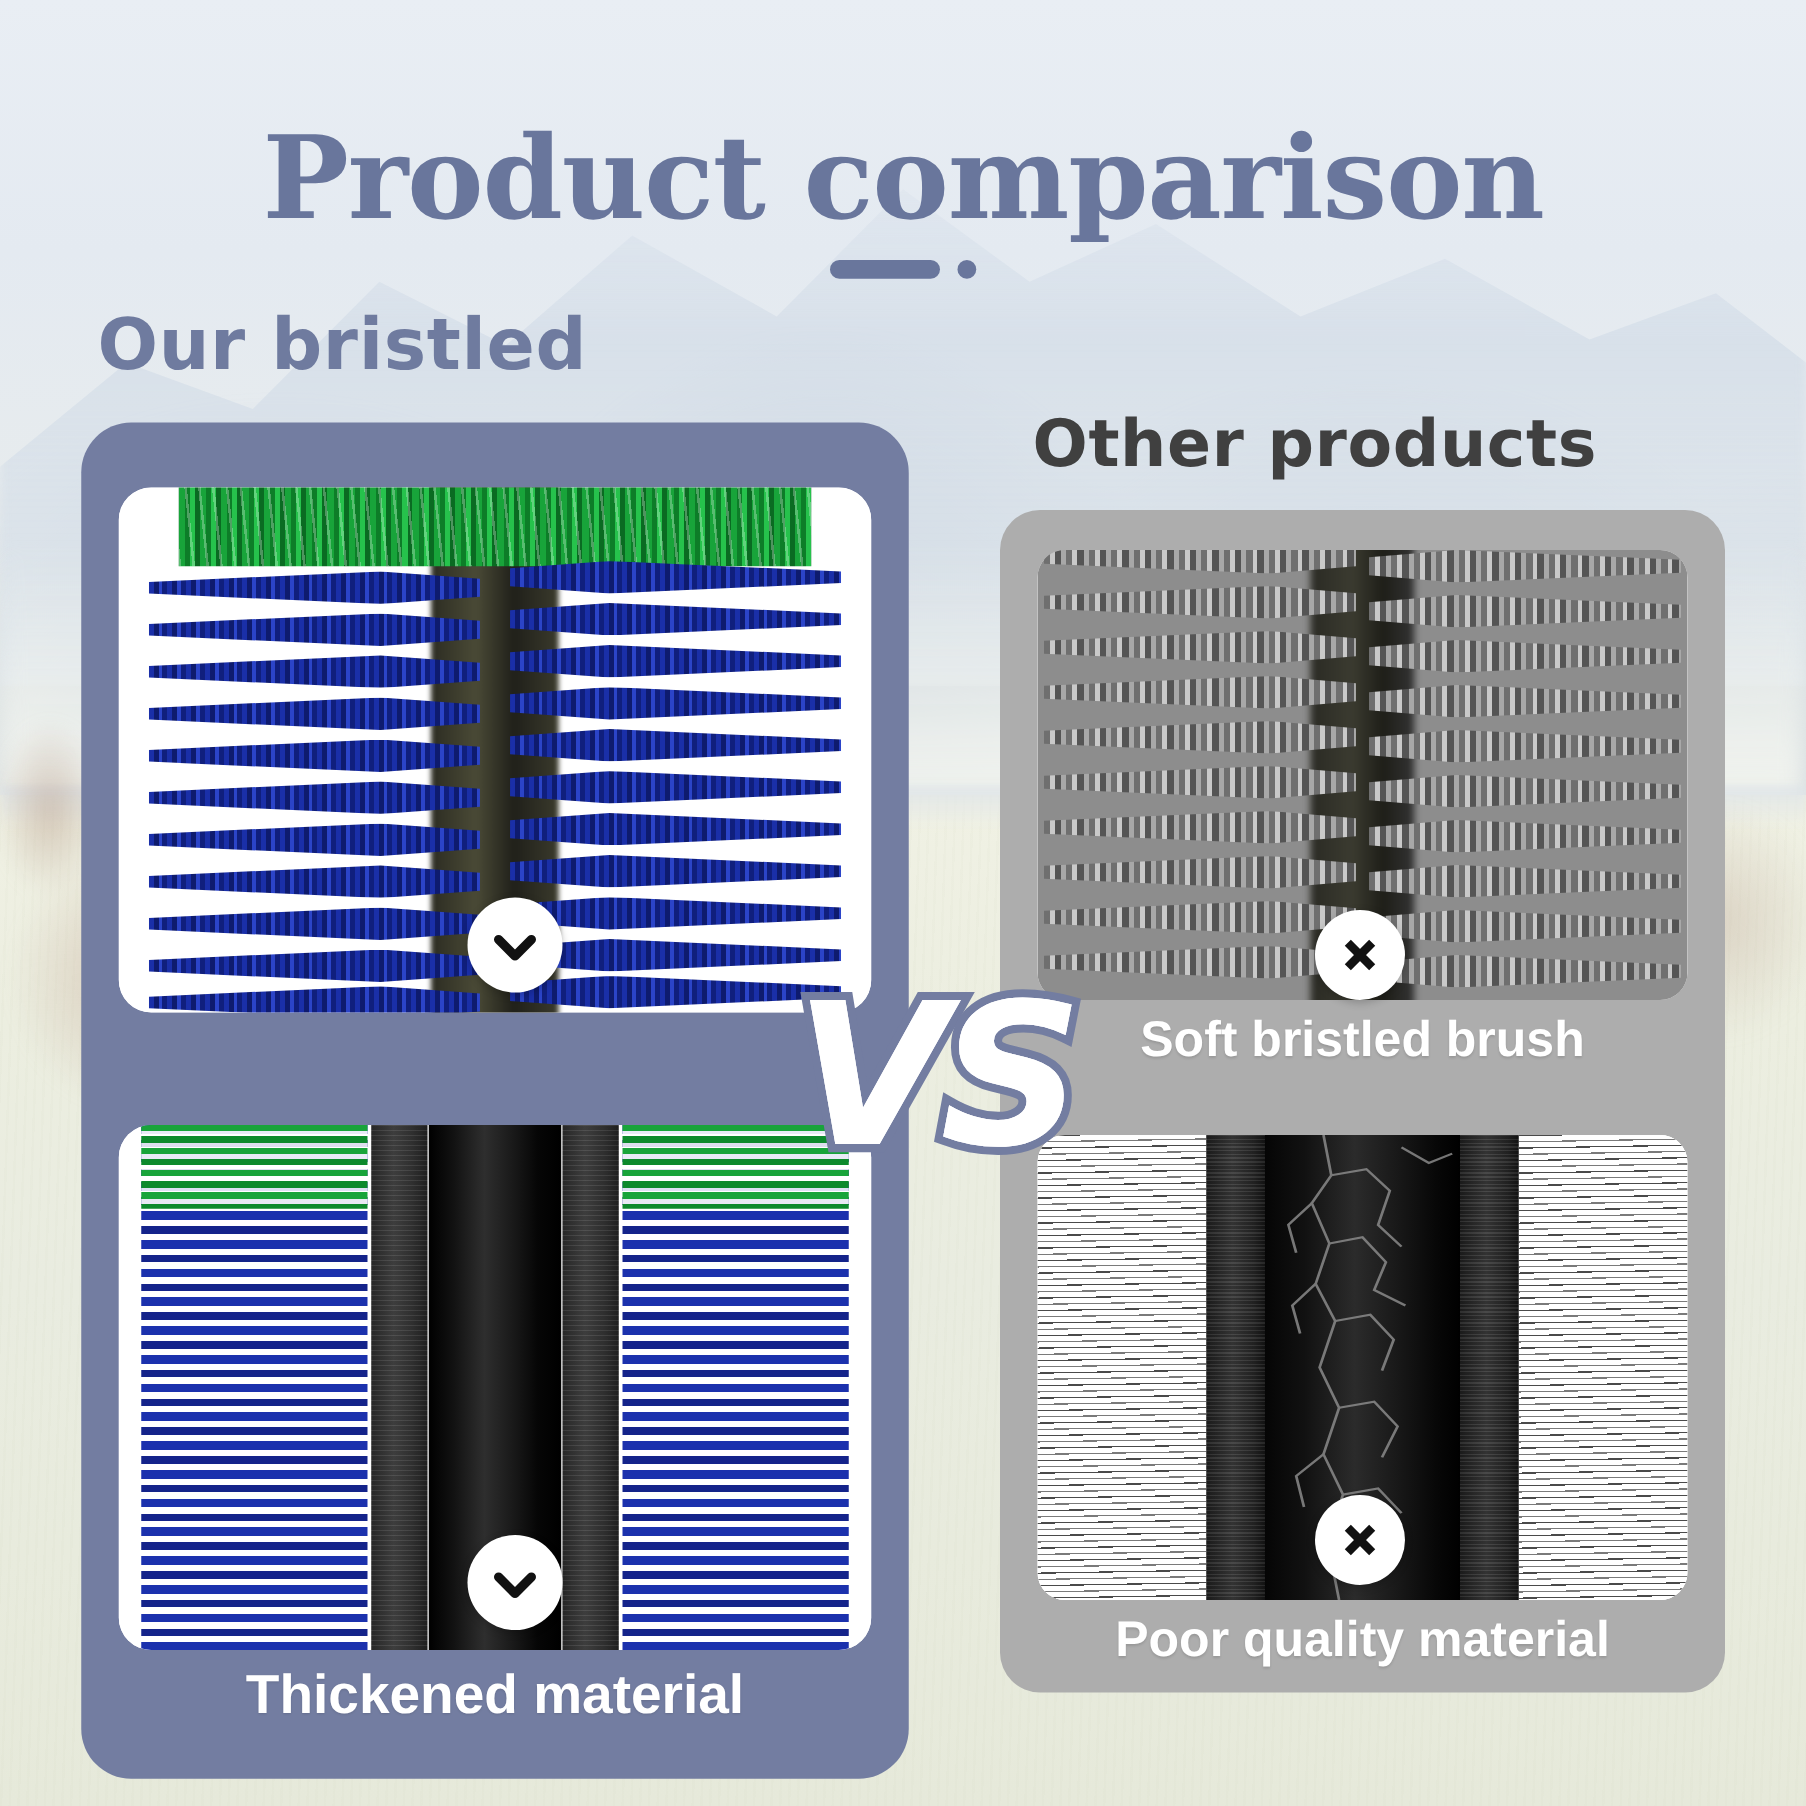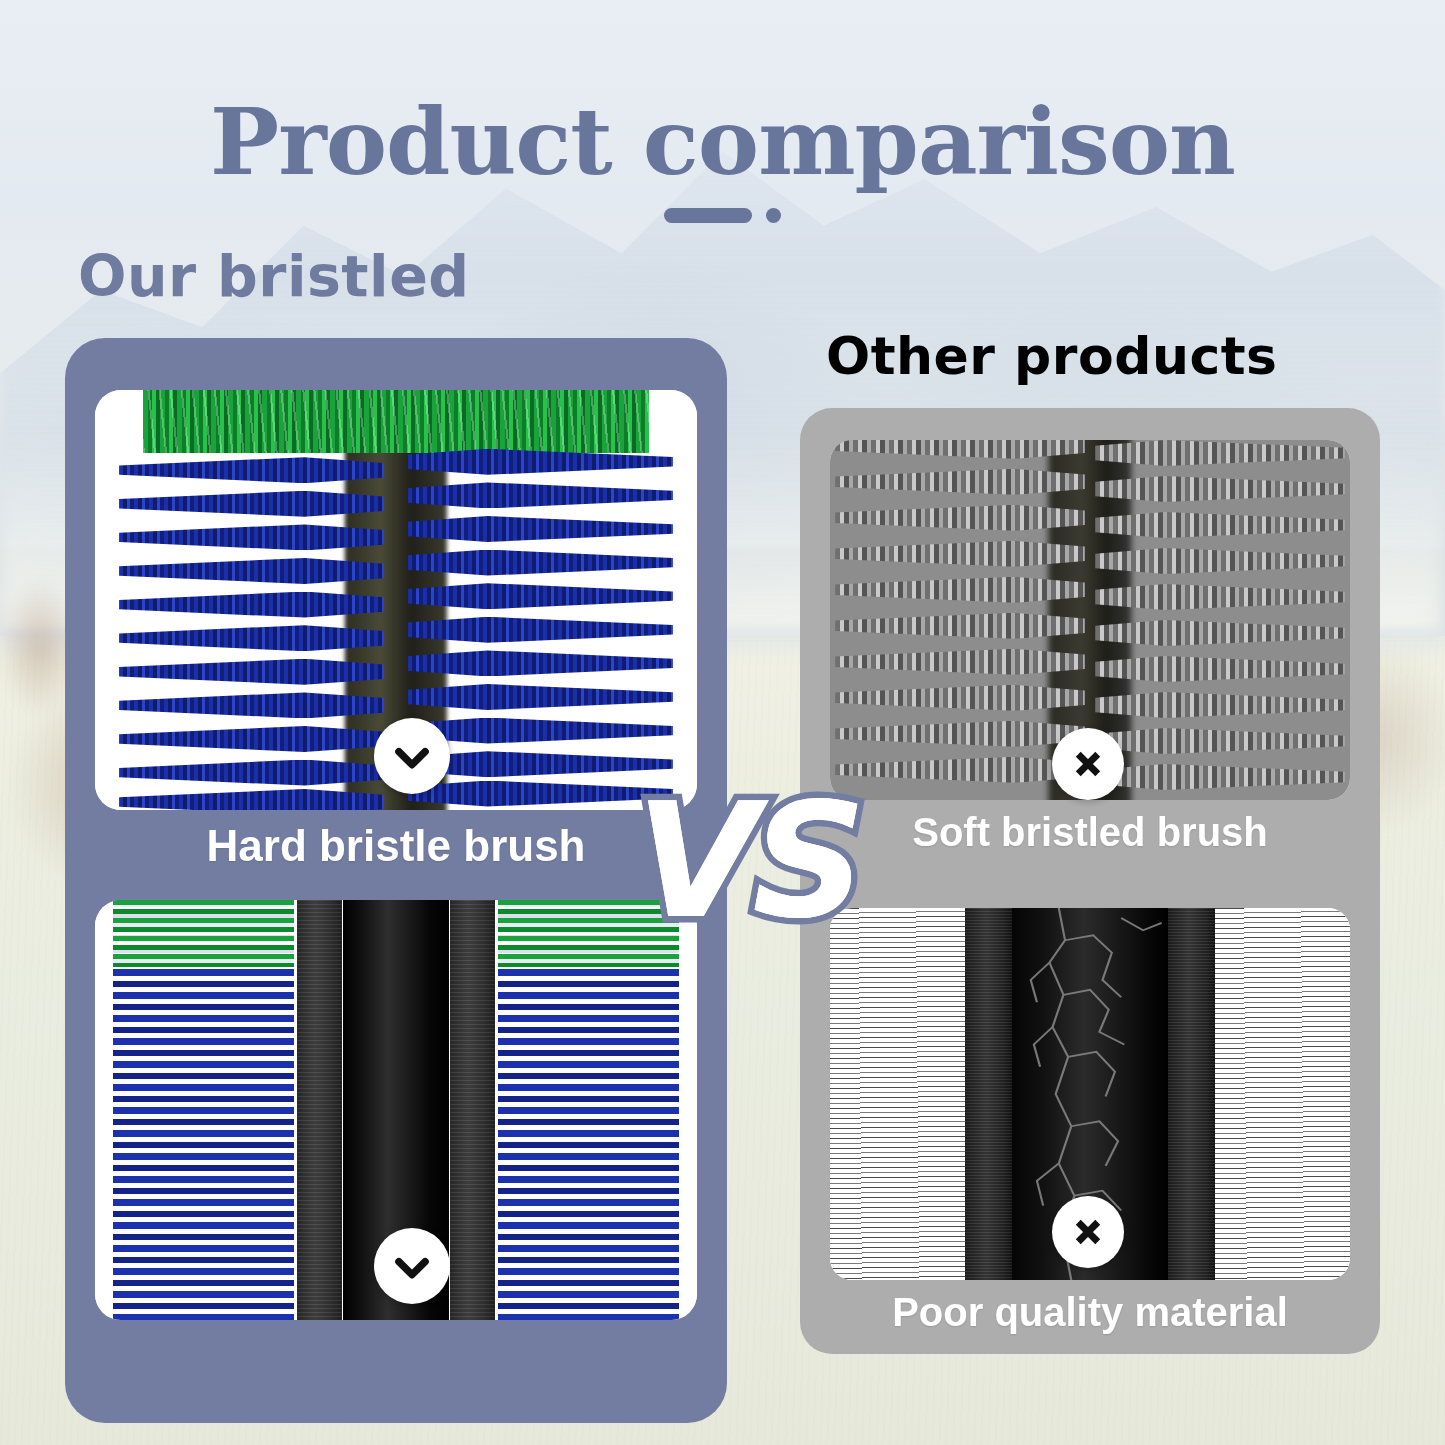--- a/index.html
+++ b/index.html
@@ -86,21 +86,21 @@
   .lbl-ours{
     position:absolute;left:78px;top:243px;
     font-family:"DejaVu Sans", sans-serif;
     font-weight:700;font-size:57px;letter-spacing:.5px;
     color:#6f7b9f;
   }
   .lbl-others{
     position:absolute;left:826px;top:326px;
     font-family:"DejaVu Sans", sans-serif;
     font-weight:700;font-size:52px;letter-spacing:.5px;
-    color:#000000;
+    color:#404040;
   }
 
   
   .card-ours{
     position:absolute;left:65px;top:338px;width:662px;height:1085px;
     background:#737da1;border-radius:40px;
   }
   .card-others{
     position:absolute;left:800px;top:408px;width:580px;height:946px;
     background:#adadad;border-radius:32px;
@@ -319,21 +319,21 @@
         <div class="bristle-l"></div>
         <div class="bristle-r"></div>
         <div class="green-l"></div>
         <div class="green-r"></div>
         <div class="rail-l"></div>
         <div class="rail-r"></div>
         <div class="roller"></div>
       </div>
     </div>
 
-    <div class="caption cap-ours-top">Hard bristle brush</div>
+    <div class="caption cap-ours-bot">Thickened material</div>
   </div>
 
   <div class="card-others">
 
     <div class="panel p-oth-top">
       <div class="brush-gray">
         <div class="core"></div>
         <div class="grow l" style="top:-2%"></div>
         <div class="grow r" style="top:0%"></div>
         <div class="grow l" style="top:8%"></div>

